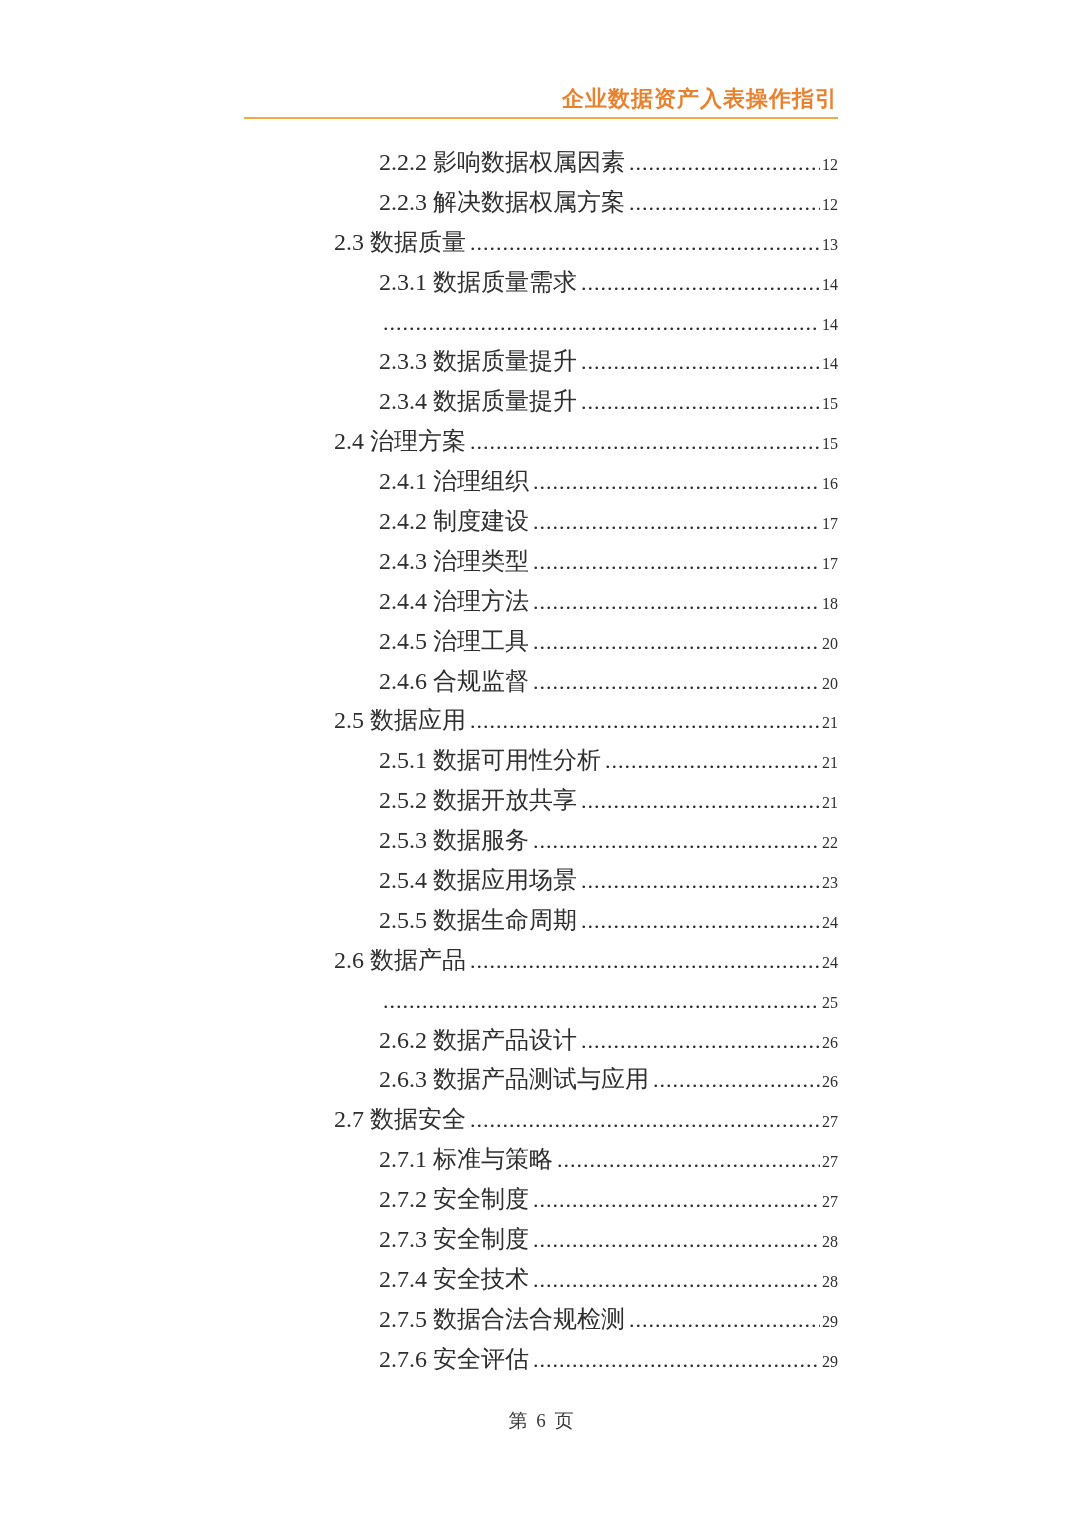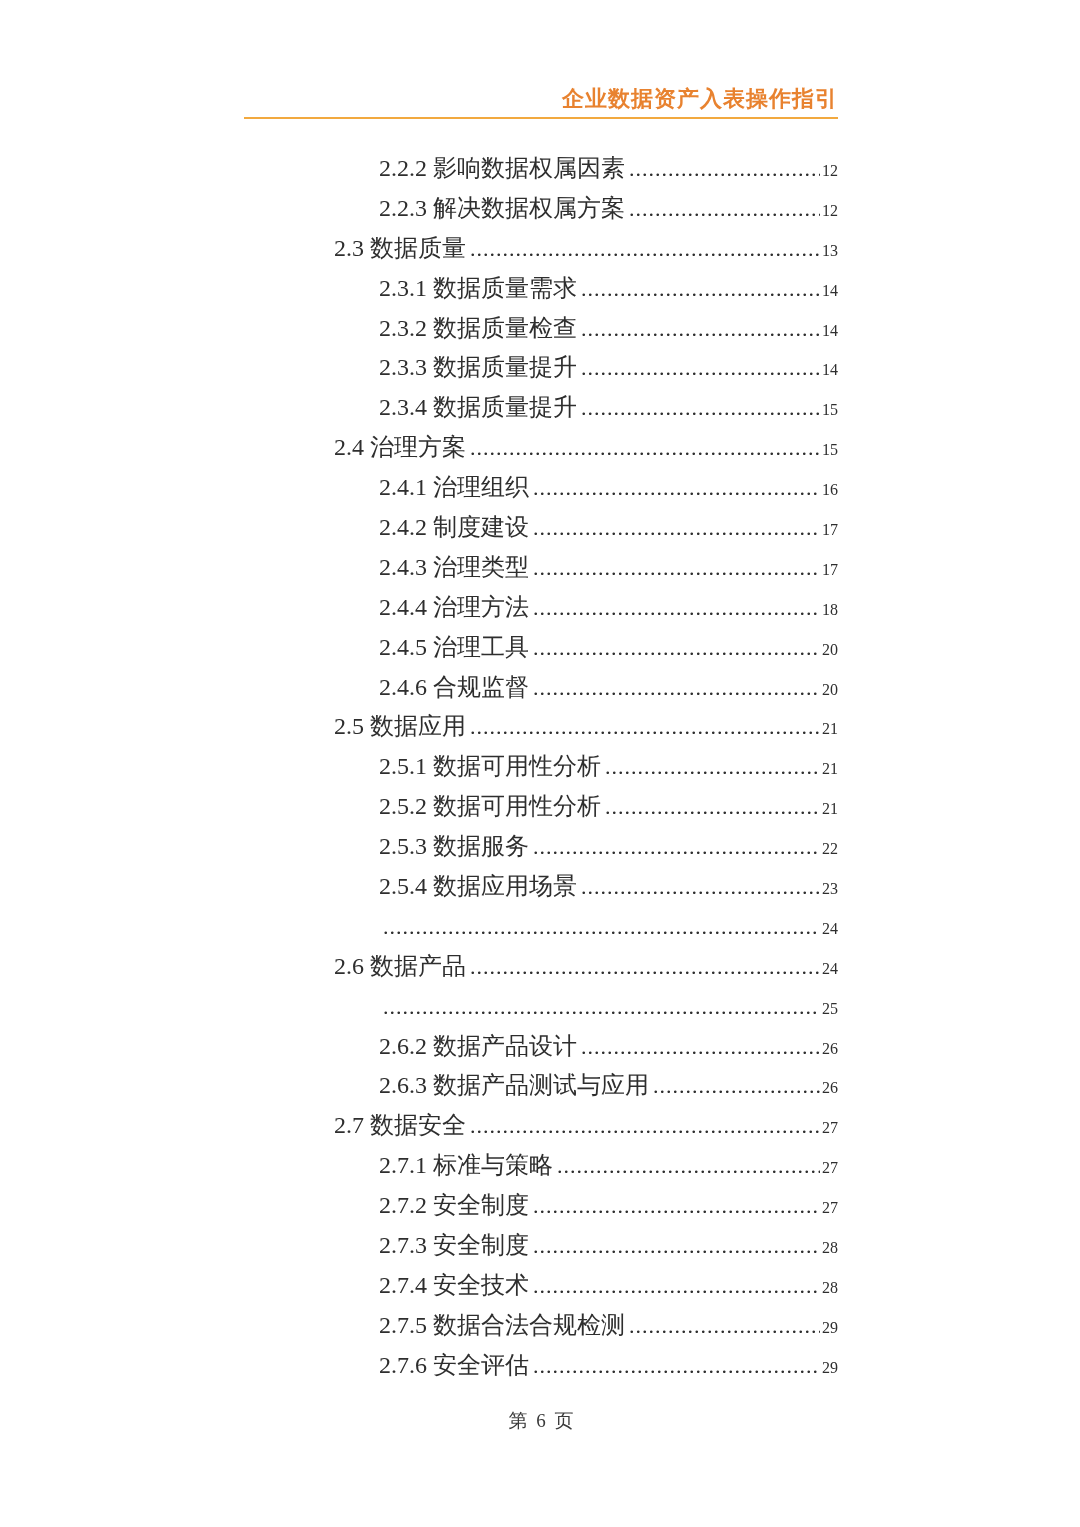--- a/index.html
+++ b/index.html
@@ -28,21 +28,21 @@
     line-height:26px;
     color:var(--accent);
     letter-spacing:1px;
   }
   .header-rule{
     margin-top:5px;
     height:0;
     border-top:2px solid var(--rule);
   }
   .toc{
-    margin-top:30px;
+    margin-top:24px;
     text-align:right;
   }
   .toc-row{
     display:flex;
     align-items:baseline;
     height:39.9px;
     font-size:24px;
     line-height:39.9px;
     cursor:pointer;
   }
@@ -104,21 +104,20 @@
     <span class="toc-label">2.3 数据质量</span>
     <span class="toc-dots"></span>
     <span class="toc-page">13</span>
   </div>
       <div class="toc-row level-3">
     <span class="toc-label">2.3.1 数据质量需求</span>
     <span class="toc-dots"></span>
     <span class="toc-page">14</span>
   </div>
       <div class="toc-row level-3">
-    <span class="toc-label">2.3.2 数据质量检查</span>
     <span class="toc-dots"></span>
     <span class="toc-page">14</span>
   </div>
       <div class="toc-row level-3">
     <span class="toc-label">2.3.3 数据质量提升</span>
     <span class="toc-dots"></span>
     <span class="toc-page">14</span>
   </div>
       <div class="toc-row level-3">
     <span class="toc-label">2.3.4 数据质量提升</span>
@@ -164,35 +163,36 @@
     <span class="toc-label">2.5 数据应用</span>
     <span class="toc-dots"></span>
     <span class="toc-page">21</span>
   </div>
       <div class="toc-row level-3">
     <span class="toc-label">2.5.1 数据可用性分析</span>
     <span class="toc-dots"></span>
     <span class="toc-page">21</span>
   </div>
       <div class="toc-row level-3">
-    <span class="toc-label">2.5.2 数据可用性分析</span>
+    <span class="toc-label">2.5.2 数据开放共享</span>
     <span class="toc-dots"></span>
     <span class="toc-page">21</span>
   </div>
       <div class="toc-row level-3">
     <span class="toc-label">2.5.3 数据服务</span>
     <span class="toc-dots"></span>
     <span class="toc-page">22</span>
   </div>
       <div class="toc-row level-3">
     <span class="toc-label">2.5.4 数据应用场景</span>
     <span class="toc-dots"></span>
     <span class="toc-page">23</span>
   </div>
       <div class="toc-row level-3">
+    <span class="toc-label">2.5.5 数据生命周期</span>
     <span class="toc-dots"></span>
     <span class="toc-page">24</span>
   </div>
       <div class="toc-row level-2">
     <span class="toc-label">2.6 数据产品</span>
     <span class="toc-dots"></span>
     <span class="toc-page">24</span>
   </div>
       <div class="toc-row level-3">
     <span class="toc-dots"></span>

